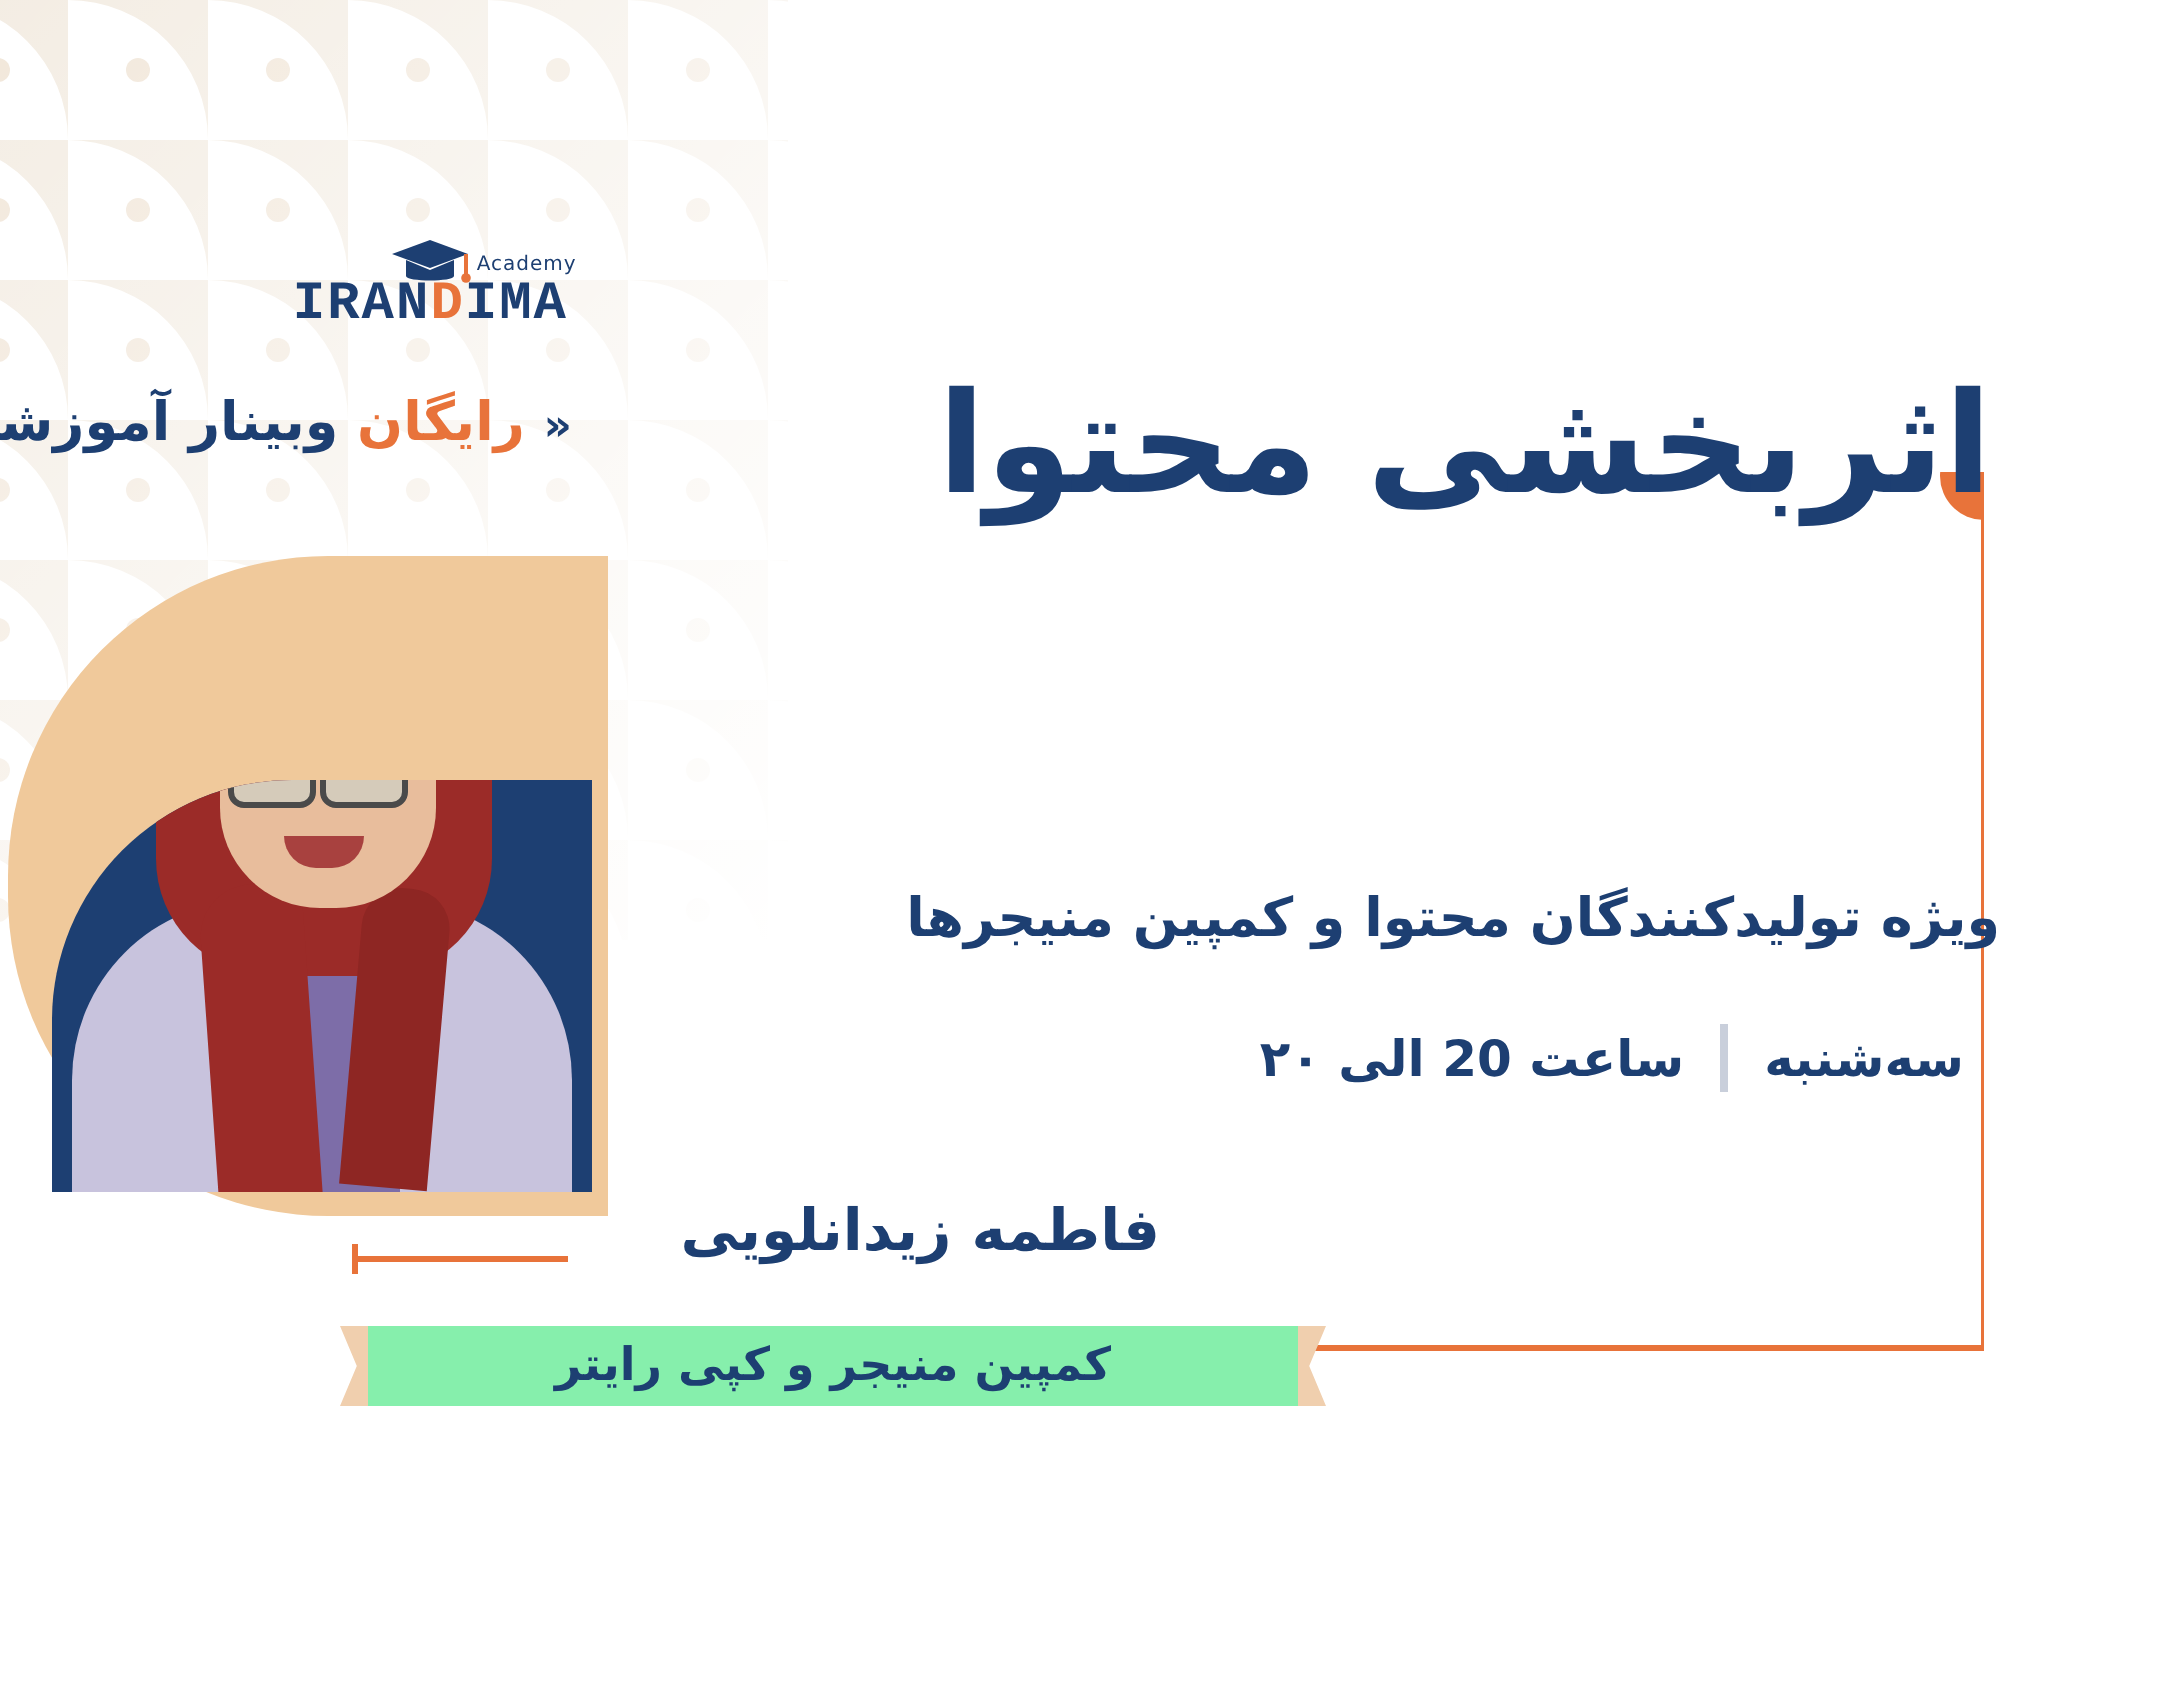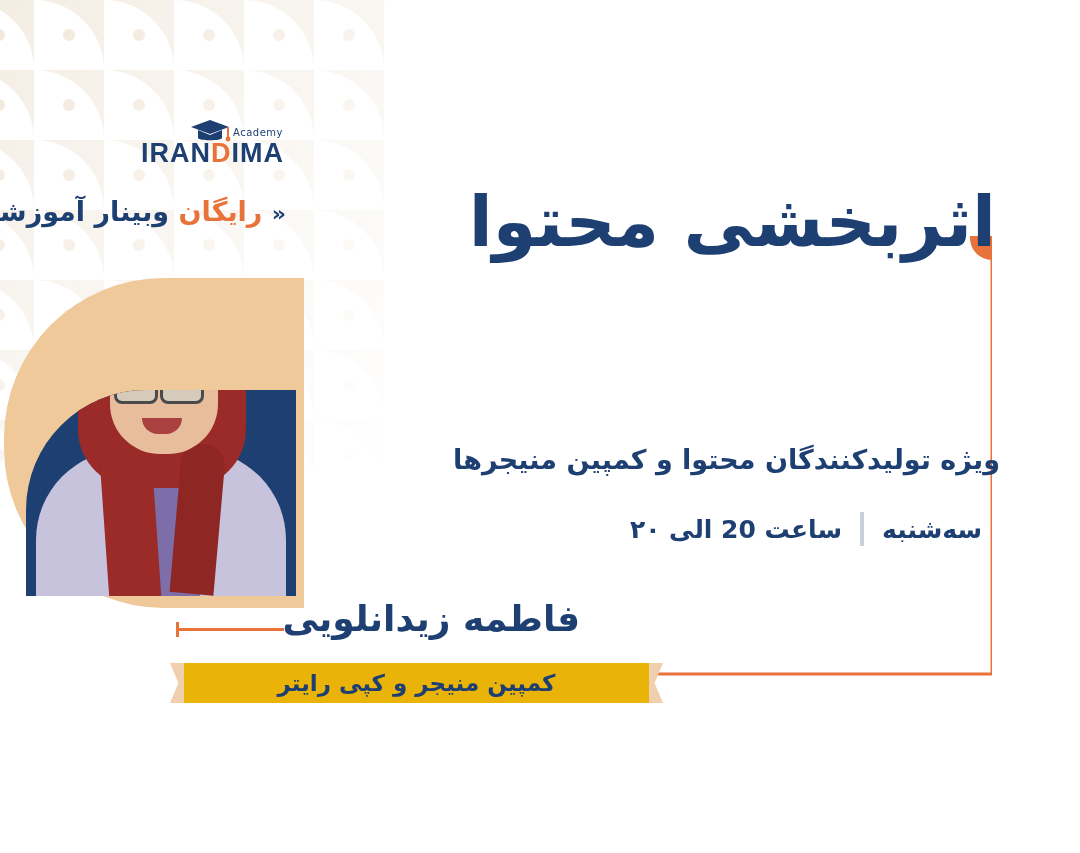--- a/index.html
+++ b/index.html
@@ -38,21 +38,21 @@
     left: 60px;
     top: 140px;
     width: 260px;
     height: 50px;
   }
   .logo-mark {
     position: relative;
     display: inline-block;
   }
   .logo-text {
-    font-family: Liberation Sans, sans-serif;
+    font-family: Liberation Mono, monospace;
     font-weight: bold;
     font-size: 27px;
     letter-spacing: 1px;
     color: #1d3f72;
     direction: ltr;
     line-height: 1;
   }
   .logo-text .dima-d {
     color: #e8733a;
   }
@@ -263,21 +263,21 @@
 
   
   .presenter {
     position: absolute;
     right: 500px;
     top: 598px;
     text-align: right;
     direction: rtl;
     color: #1d3f72;
     font-weight: bold;
-    font-size: 36px;
+    font-size: 29px;
     white-space: nowrap;
   }
   .presenter-rule {
     position: absolute;
     left: 212px;
     top: 628px;
     width: 108px;
     height: 3px;
     background: #e8733a;
   }
@@ -291,21 +291,21 @@
     background: #e8733a;
   }
 
   
   .ribbon {
     position: absolute;
     left: 220px;
     top: 663px;
     width: 465px;
     height: 40px;
-    background: #eab308;
+    background: #86efac;
     display: flex;
     align-items: center;
     justify-content: center;
     direction: rtl;
     color: #1d3f72;
     font-weight: bold;
     font-size: 23px;
     white-space: nowrap;
   }
   .ribbon-notch-l, .ribbon-notch-r {

